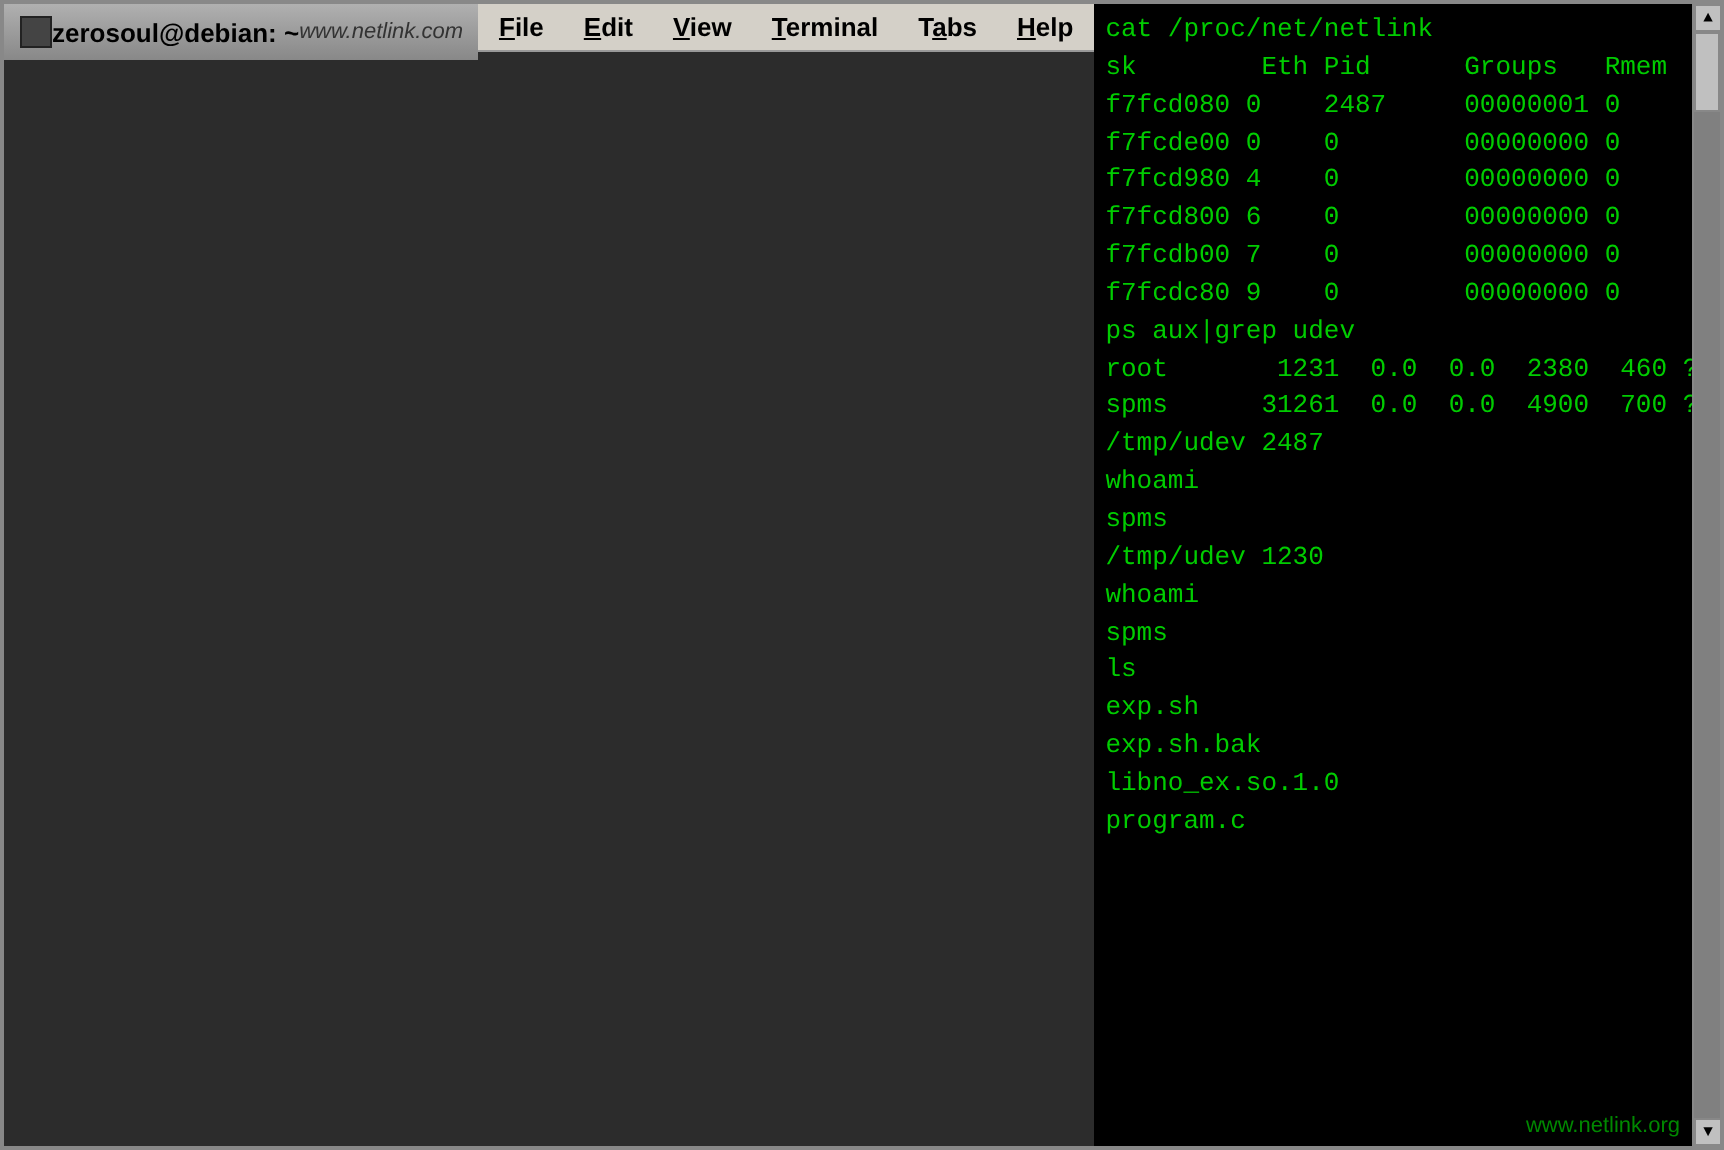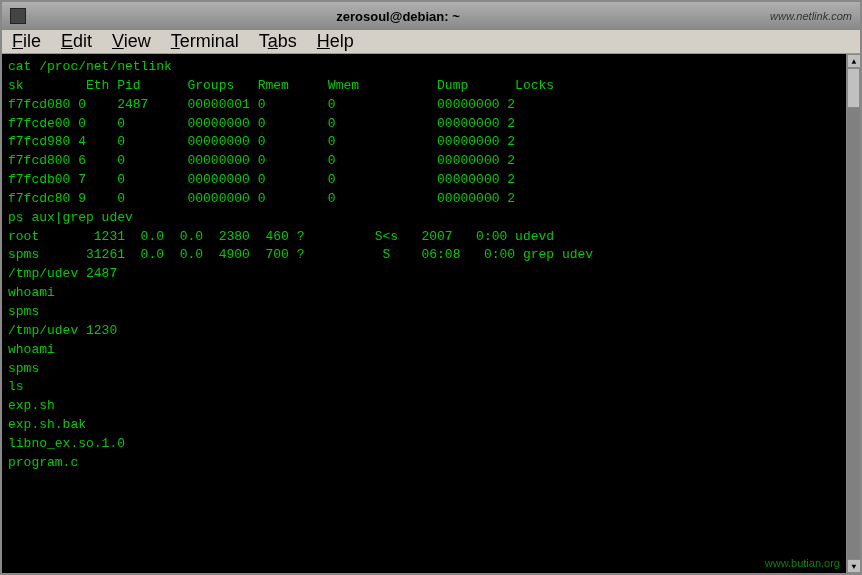--- a/index.html
+++ b/index.html
@@ -11,21 +11,21 @@
       font-family: 'Courier New', Courier, monospace;
       font-size: 13px;
       overflow: hidden;
     }
 
     
     .window {
       width: 862px;
       height: 575px;
       display: flex;
-      flex-direction: column;
+      flex-direction: row;
       border: 2px solid #888;
     }
 
     .titlebar {
       background: linear-gradient(to bottom, #b0b0b0, #888);
       height: 28px;
       display: flex;
       align-items: center;
       justify-content: space-between;
       padding: 0 8px;
@@ -62,25 +62,26 @@
       display: flex;
       align-items: center;
       padding: 0 4px;
       gap: 8px;
       flex-shrink: 0;
       border-bottom: 1px solid #999;
     }
 
     .menu-item {
       font-family: sans-serif;
-      font-size: 18px;
+      font-size: 13px;
       color: #000;
       padding: 2px 6px;
       cursor: pointer;
       text-decoration: none;
+      font-weight: bold;
     }
 
     .menu-item .underline {
       text-decoration: underline;
     }
 
     .terminal-area {
       background: #000000;
       flex: 1;
       padding: 4px 6px;
@@ -190,15 +191,15 @@
 exp.sh.bak
 libno_ex.so.1.0
 program.c</div>
     <div class="scrollbar">
       <div class="scrollbar-arrow">▲</div>
       <div class="scrollbar-track">
         <div class="scrollbar-thumb"></div>
       </div>
       <div class="scrollbar-arrow">▼</div>
     </div>
-    <div class="bottom-watermark">www.butian.org</div>
+    <div class="bottom-watermark">www.netlink.org</div>
   </div>
 </div>
 
 </body></html>

